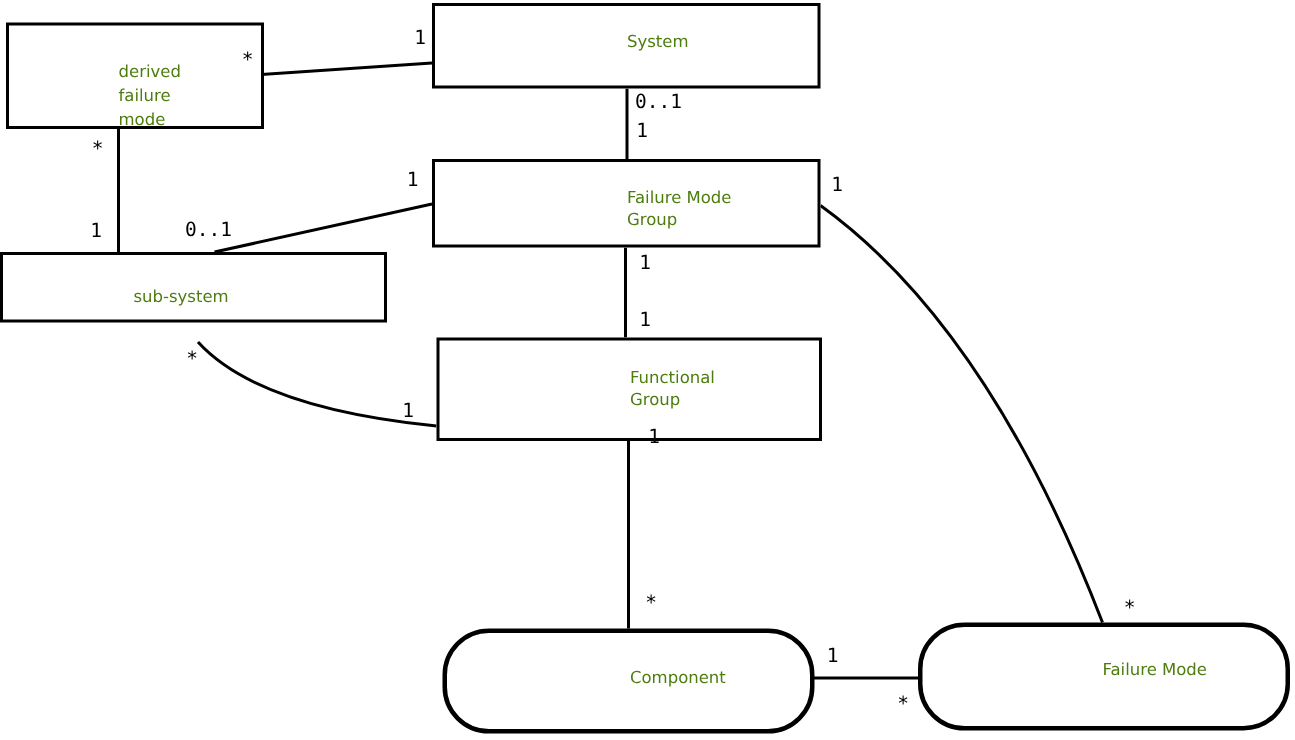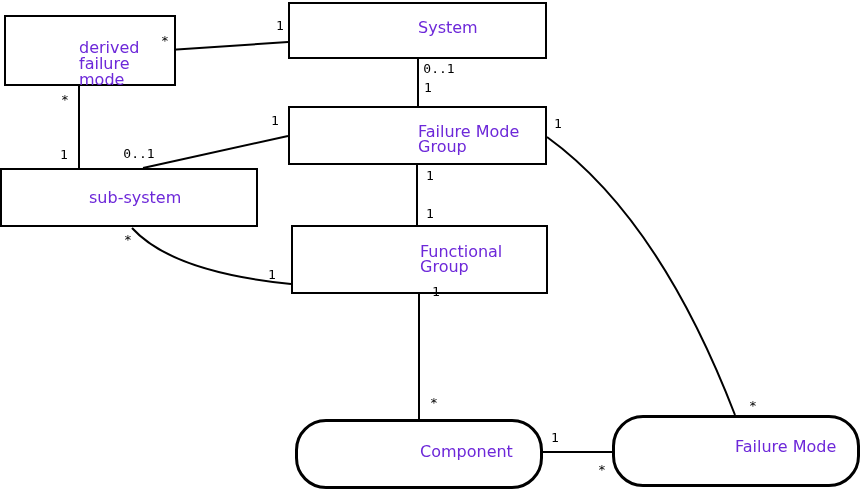--- a/index.html
+++ b/index.html
@@ -14,23 +14,23 @@
   .edges-layer path{stroke:#000000;stroke-width:2;fill:none;}
   .node{
     position:absolute;
     box-sizing:border-box;
     background:#ffffff;
     border:2px solid #000000;
   }
   .node.thick{border-width:3px;border-radius:31px;}
   .node-label{
     position:absolute;
-    font-size:16px;
+    font-size:11px;
     line-height:16px;
-    color:#6d28d9;
+    color:#4d7c0f;
     white-space:nowrap;
   }
   .node-label.lh15{line-height:15px;}
   .mult{
     position:absolute;
     transform:translate(-50%,-50%);
     font-family:"DejaVu Sans Mono",monospace;
     font-size:13px;
     line-height:16px;
     color:#000000;
@@ -68,21 +68,21 @@
     </div>
   </div>
 
   <div class="node" style="left:288px;top:106px;width:259px;height:59px;">
     <div class="node-label lh15" style="left:128px;top:16px;">
       <div>Failure Mode</div>
       <div>Group</div>
     </div>
   </div>
 
-  <div class="node" style="left:0px;top:168px;width:258px;height:59px;">
+  <div class="node" style="left:0px;top:168px;width:258px;height:47px;">
     <div class="node-label" style="left:87px;top:20px;">
       <div>sub-system</div>
     </div>
   </div>
 
   <div class="node" style="left:291px;top:225px;width:257px;height:69px;">
     <div class="node-label lh15" style="left:127px;top:17px;">
       <div>Functional</div>
       <div>Group</div>
     </div>

